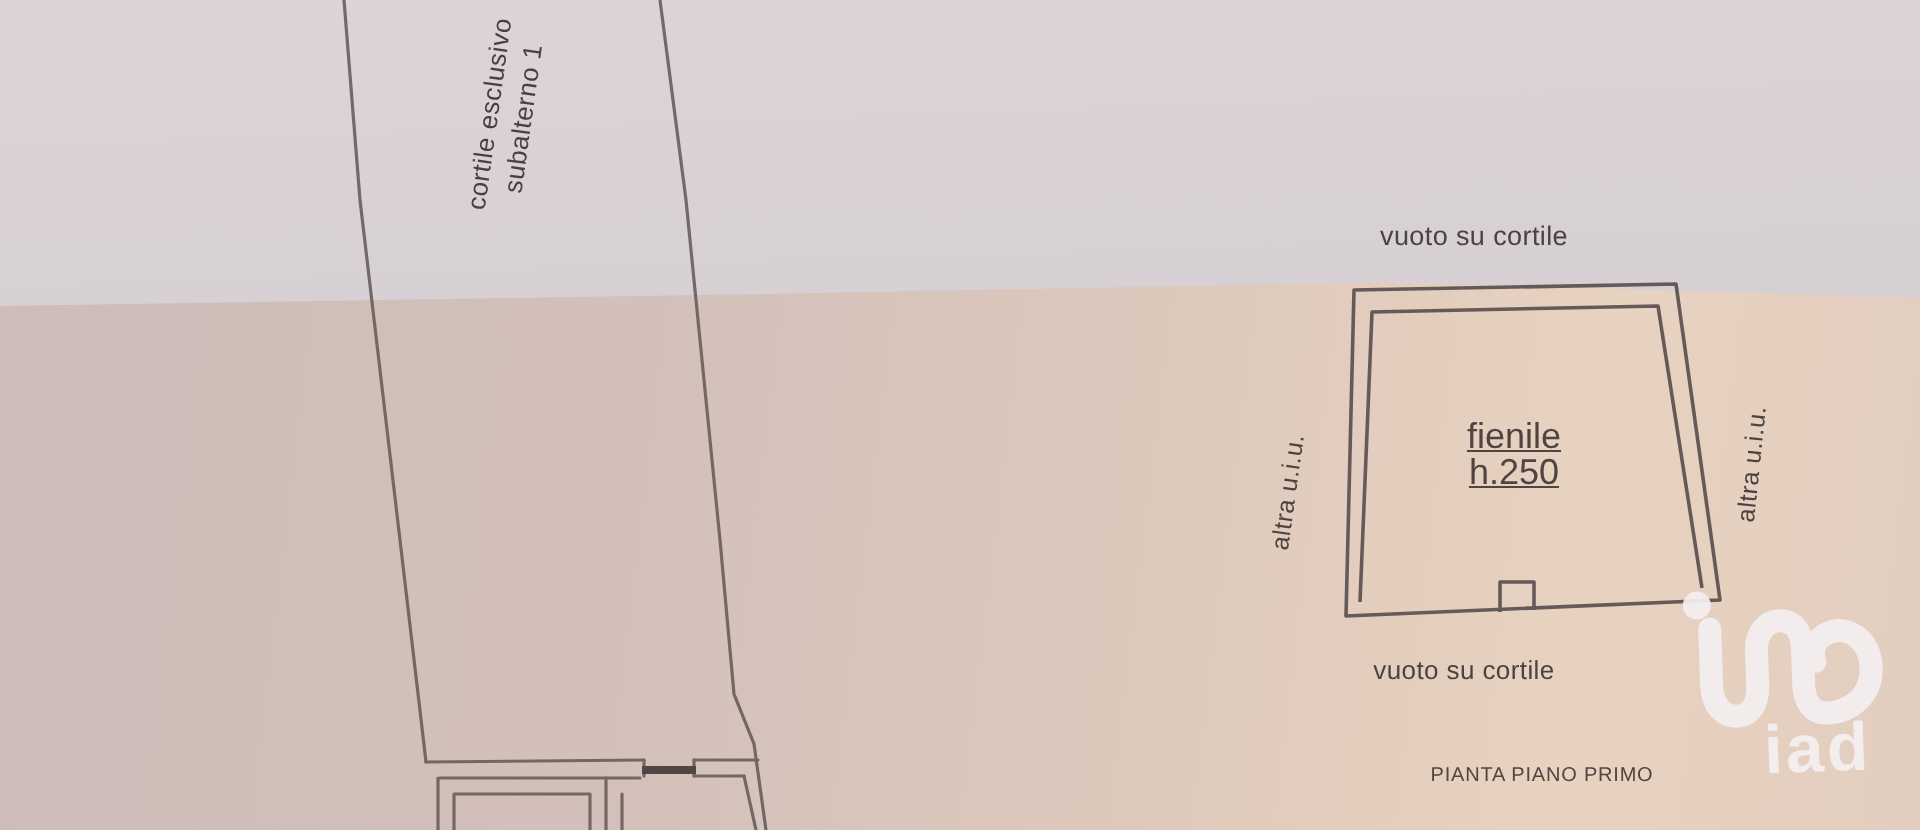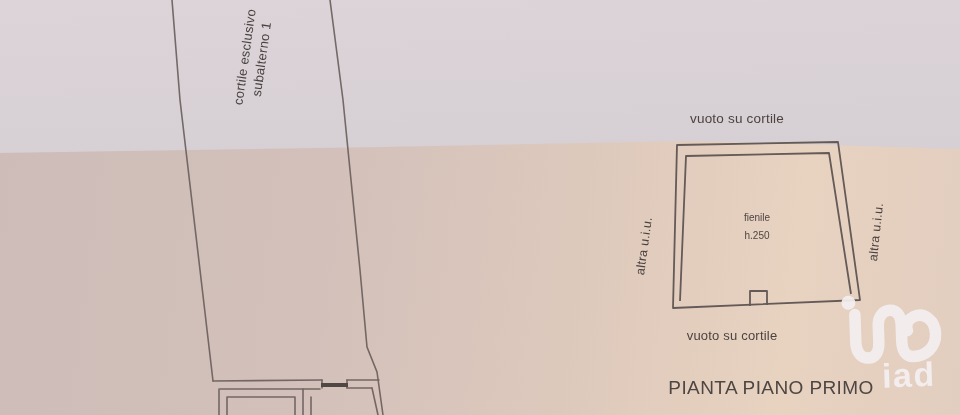--- a/index.html
+++ b/index.html
@@ -20,27 +20,27 @@
   .lbl{
     position:absolute;
     color:#4b4340;
     white-space:nowrap;
     transform:translate(-50%,-50%);
   }
   .rot{text-align:center;}
   #courtyard-label{left:253px;top:58px;font-size:13px;line-height:17px;letter-spacing:.3px;
     transform:translate(-50%,-50%) rotate(-82deg);color:#474140;}
   #void-top{left:737px;top:118px;font-size:13.5px;letter-spacing:.2px;}
-  #fienile-label{left:757px;top:227px;font-size:10px;line-height:18px;text-align:center;color:#4e4543;}
+  #fienile-label{left:757px;top:227px;font-size:18px;line-height:18px;text-align:center;color:#4e4543;text-decoration:underline;}
   #altra-left{left:644px;top:246px;font-size:12.5px;letter-spacing:.3px;
     transform:translate(-50%,-50%) rotate(-82deg);}
   #altra-right{left:876px;top:232px;font-size:12.5px;letter-spacing:.3px;
     transform:translate(-50%,-50%) rotate(-84deg);}
   #void-bottom{left:732px;top:335px;font-size:13px;letter-spacing:.2px;}
-  #plan-title{left:771px;top:388px;font-size:19px;letter-spacing:.4px;color:#4e4643;}
+  #plan-title{left:771px;top:388px;font-size:10px;letter-spacing:.4px;color:#4e4643;}
   
   #iad-logo{
     position:absolute;left:840px;top:282px;width:120px;height:130px;
     transform:rotate(-2deg);
   }
   #iad-text{
     position:absolute;left:41px;top:74px;
     font-size:34px;font-weight:bold;letter-spacing:1.5px;
     color:rgba(243,238,240,.95);
   }

